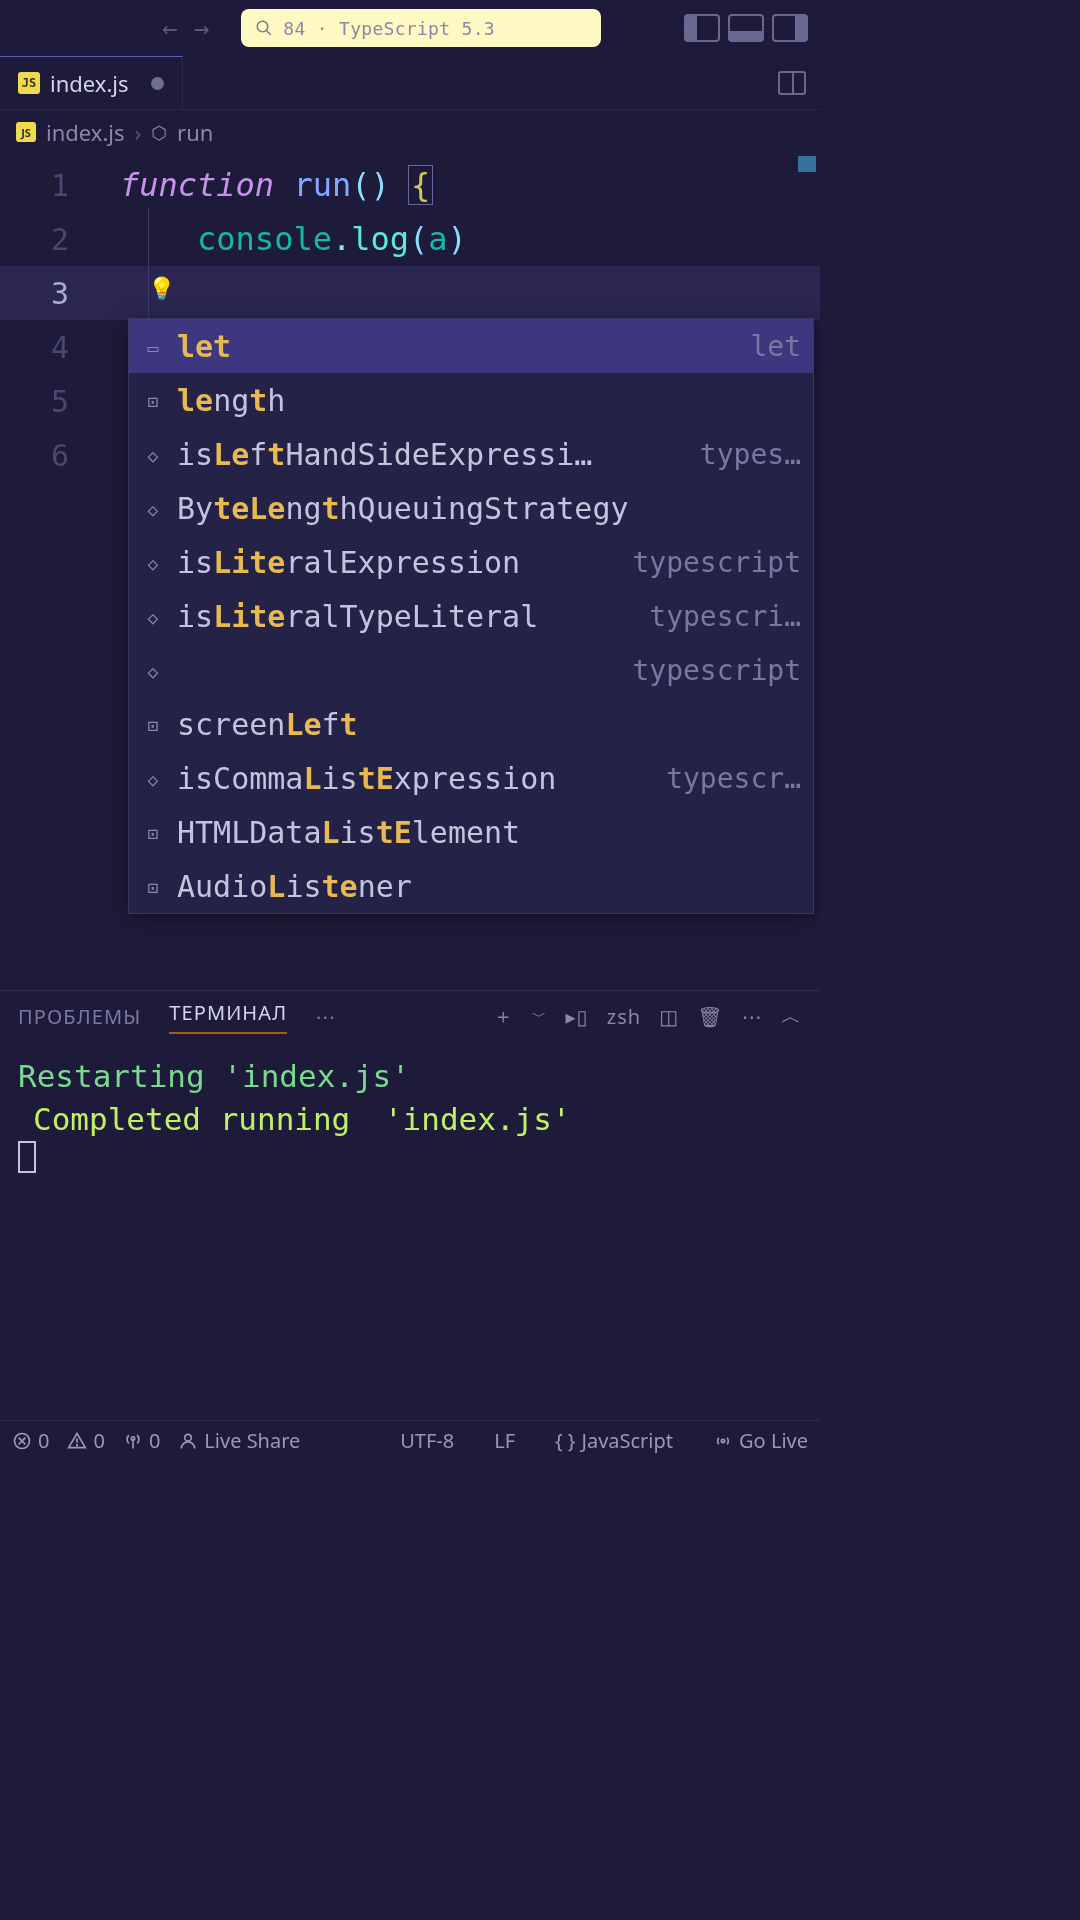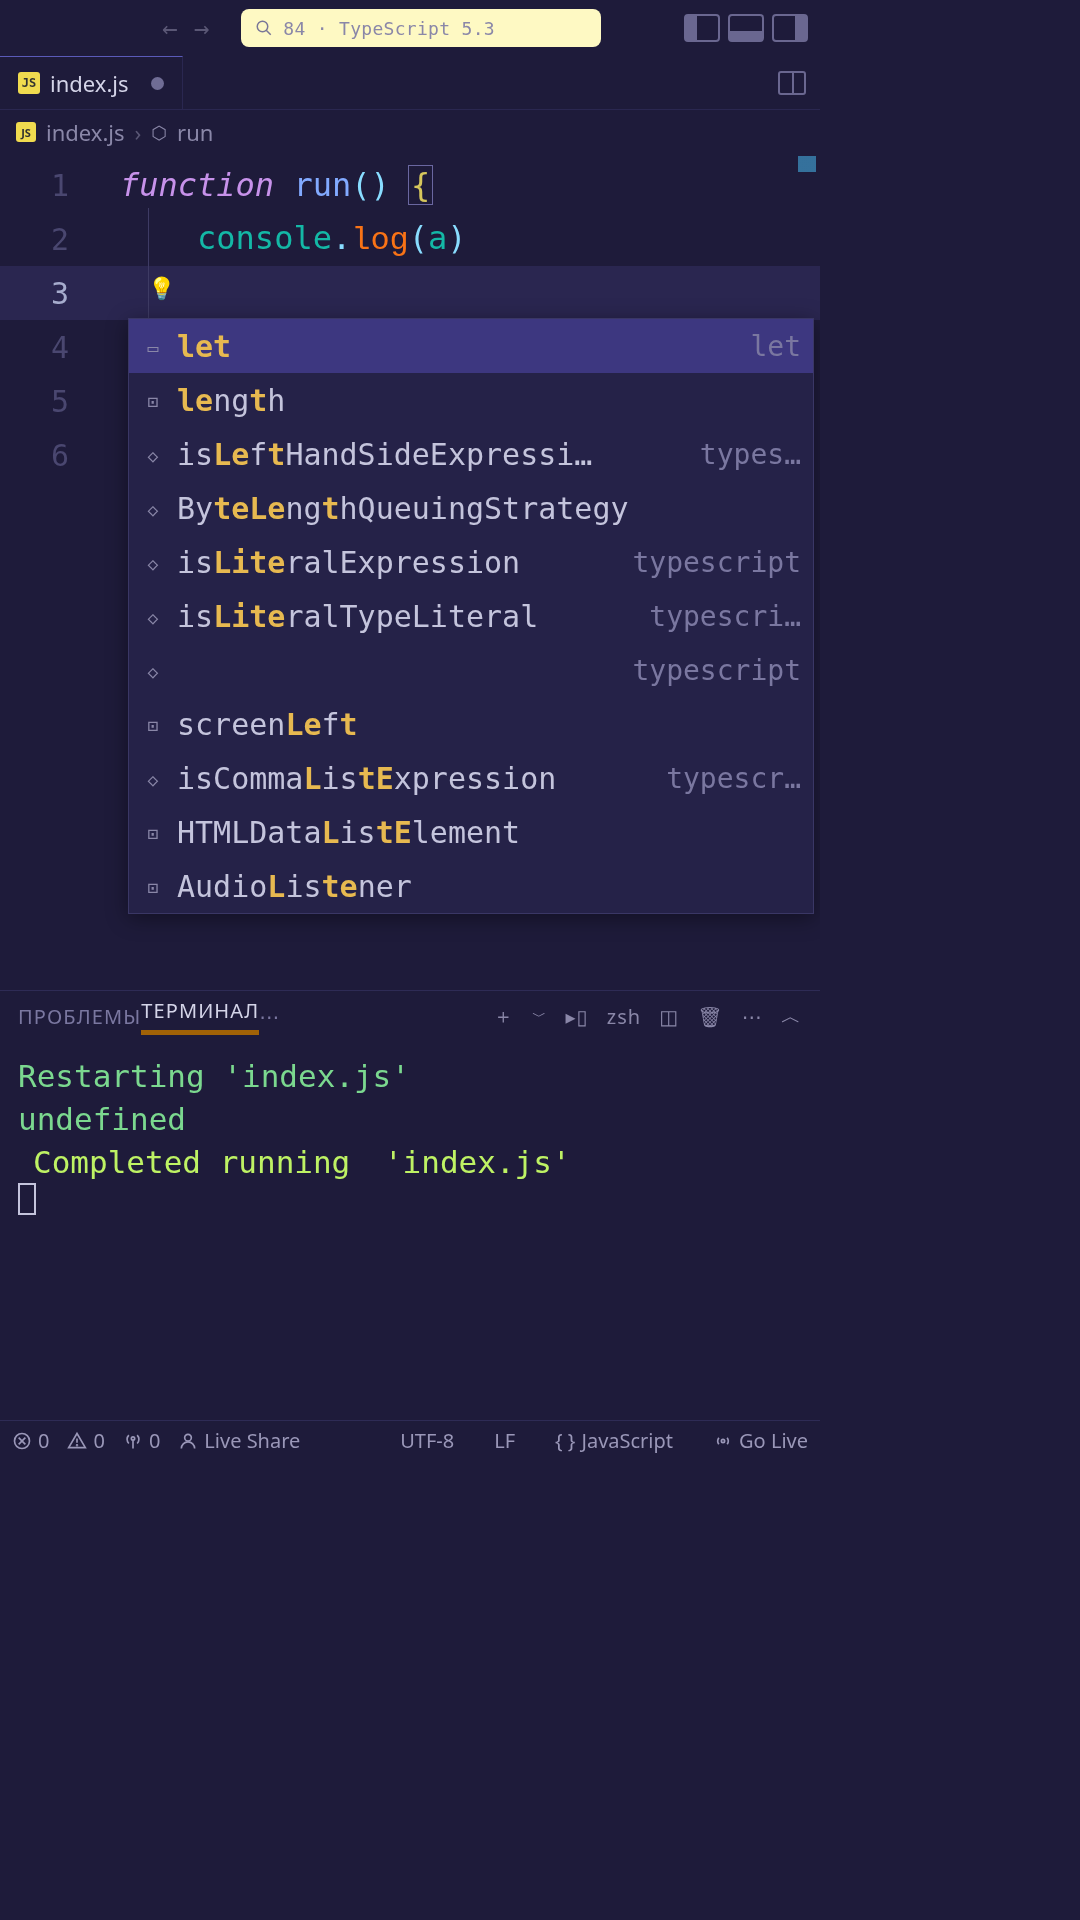--- a/index.html
+++ b/index.html
@@ -112,21 +112,21 @@
   left: 148px;
   top: 54px;
   width: 1px;
   height: 110px;
   background: #3e3b64;
 }
 .tok-keyword { color: #c792ea; font-style: italic; }
 .tok-fn { color: #82aaff; }
 .tok-punc { color: #89ddff; }
 .tok-ident { color: #14b8a6; }
-.tok-prop { color: #f97316; font-family: Liberation Mono, monospace; }
+.tok-prop { color: #5eead4; }
 .tok-num { color: #f78c6c; }
 .bracket-hl {
   display:inline-block;
   outline: 1px solid #6a67a0;
   padding: 0 2px;
   color: #d6c75c;
 }
 .cursor {
   display:inline-block;
   width: 2px; height: 38px;
@@ -186,26 +186,27 @@
   bottom: 40px;
   border-top: 1px solid #2e2b55;
   display: flex;
   flex-direction: column;
 }
 .panel-tabs {
   display: flex;
   align-items: center;
   height: 50px;
   padding: 0 18px;
+  gap: 28px;
   font-size: 20px;
   letter-spacing: 1.1px;
   font-family: system-ui, sans-serif;
 }
 .ptab { color: #7a77a0; }
-.ptab.active { color: #d4d4e8; border-bottom: 5px solid #a16207; padding-bottom: 6px; }
+.ptab.active { color: #d4d4e8; border-bottom: 2px solid #a16207; padding-bottom: 6px; }
 .panel-actions { margin-left: auto; display: flex; gap: 18px; align-items: center; color: #8a87a8; font-size: 20px; }
 .panel-actions .txt { font-family: system-ui, sans-serif; }
 .terminal-body {
   padding: 14px 18px;
   font-size: 31px;
   line-height: 1.38;
 }
 .term-green { color: #7bd88f; }
 .term-normal { color: #bef264; margin-left: 15px; }
 .term-cursor {
@@ -361,21 +362,20 @@
       <span>▸▯</span>
       <span class="txt">zsh</span>
       <span>◫</span>
       <span>🗑</span>
       <span>⋯</span>
       <span>︿</span>
     </div>
   </div>
   <div class="terminal-body">
     <div><span class="term-green">Restarting </span><span class="term-green">'index.js'</span></div>
-    <div><span class="term-green">undefined</span></div>
     <div><span class="term-normal">Completed running </span><span class="term-normal">'index.js'</span></div>
     <div><span class="term-cursor"></span></div>
   </div>
 </div>
 
 <div class="statusbar">
   <div class="sb-item">
     <svg class="svg-ic" viewBox="0 0 24 24" fill="none" stroke="currentColor" stroke-width="2">
         <circle cx="12" cy="12" r="9"></circle>
         <line x1="8" y1="8" x2="16" y2="16"></line>

